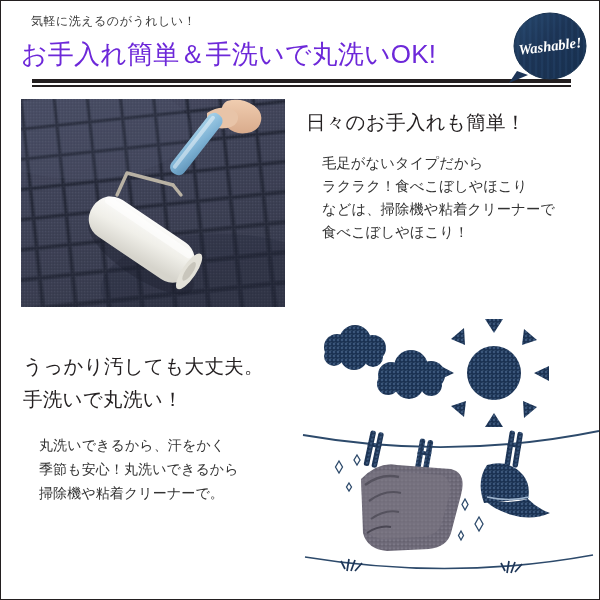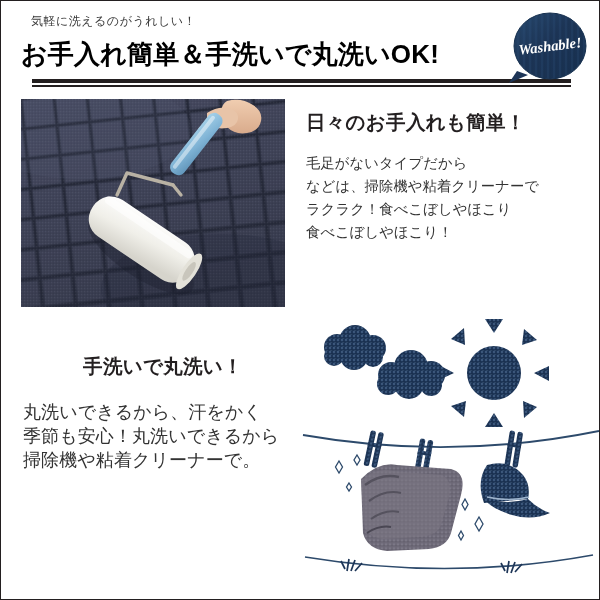--- a/index.html
+++ b/index.html
@@ -18,21 +18,21 @@
   
   #header{position:absolute;left:0;top:0;width:600px;height:92px;}
   .eyebrow{
     position:absolute;left:22px;top:12px;
     font-size:12px;letter-spacing:.5px;color:#3a3a3a;font-weight:400;
     white-space:nowrap;
     margin-left:8px;
   }
   .headline{
     position:absolute;left:20px;top:36px;
-    font-size:26px;font-weight:700;letter-spacing:.2px;color:#000000;
+    font-size:26px;font-weight:400;letter-spacing:.2px;color:#6d28d9;
     white-space:nowrap;
   }
   .rule{position:absolute;left:31px;top:78px;width:539px;}
   .rule .r1{height:4px;background:#231f20;}
   .rule .r2{height:2px;background:#ffffff;}
   .rule .r3{height:1.5px;background:#231f20;}
 
   
   #badge{position:absolute;left:504px;top:8px;width:86px;height:80px;}
   #badge svg{display:block;}
@@ -40,34 +40,34 @@
   
   #photo{
     position:absolute;left:20px;top:98px;width:264px;height:208px;
     overflow:hidden;background:#3b3f52;
   }
   #photo svg{display:block;}
 
   
   #careBlock{position:absolute;left:305px;top:108px;width:285px;}
   .h2{
-    font-size:19.5px;font-weight:700;color:#231f20;letter-spacing:.3px;
+    font-size:19.5px;font-weight:400;color:#231f20;letter-spacing:.3px;
     white-space:nowrap;margin:0 0 16px 0;
   }
   .body{
     font-size:14.3px;line-height:23px;color:#333333;letter-spacing:.1px;
-    margin:0;
+    margin:16px;
   }
   .body div{white-space:nowrap;}
 
   
   #washBlock{position:absolute;left:22px;top:352px;width:280px;}
   #washBlock .h2{margin-bottom:6px;}
-  #washBlock .h2.l2{margin-bottom:20px;text-align:center;}
-  #washBlock .body{font-size:18px;line-height:24px;}
+  #washBlock .h2.l2{margin-bottom:20px;}
+  #washBlock .body{font-size:14px;line-height:24px;}
 
   
   #illus{position:absolute;left:300px;top:318px;width:300px;height:272px;}
   #illus svg{display:block;}
 </style>
 </head>
 <body>
 
 <div id="page">
 
@@ -165,27 +165,28 @@
         <ellipse cx="178" cy="140" rx="3.6" ry="11" fill="#c9c6bc"></ellipse>
         <rect x="68" y="122" width="104" height="8" rx="4" fill="#ffffff" opacity=".6"></rect>
       </g>
     </svg>
   </div>
 
   <div id="careBlock">
     <div class="h2">日々のお手入れも簡単！</div>
     <div class="body">
       <div>毛足がないタイプだから</div>
+      <div>ラクラク！食べこぼしやほこり</div>
       <div>などは、掃除機や粘着クリーナーで</div>
-      <div>ラクラク！食べこぼしやほこり</div>
       <div>食べこぼしやほこり！</div>
     </div>
   </div>
 
   <div id="washBlock">
+    <div class="h2">うっかり汚しても大丈夫。</div>
     <div class="h2 l2">手洗いで丸洗い！</div>
     <div class="body">
       <div>丸洗いできるから、汗をかく</div>
       <div>季節も安心！丸洗いできるから</div>
       <div>掃除機や粘着クリーナーで。</div>
     </div>
   </div>
 
   <div id="illus">
     <svg width="300" height="272" viewBox="0 0 300 272" xmlns="http://www.w3.org/2000/svg">

